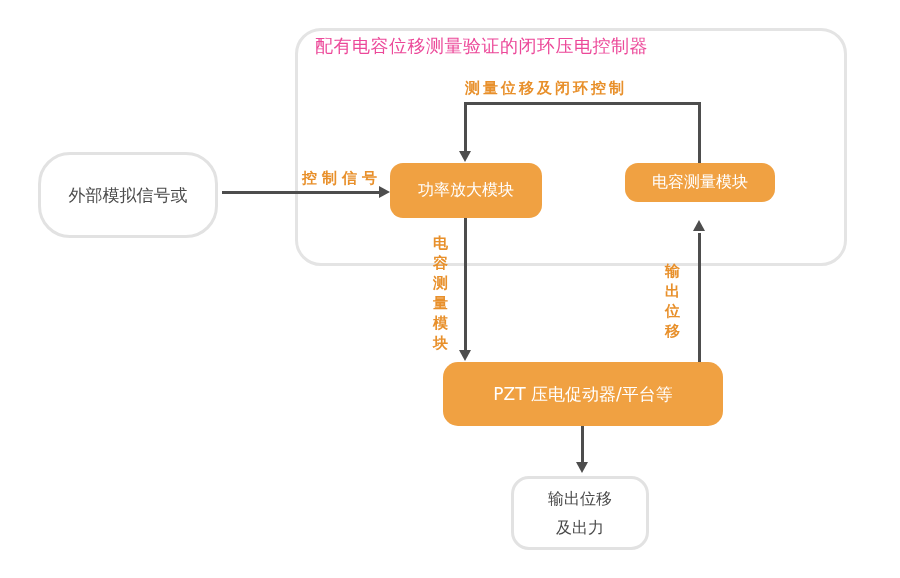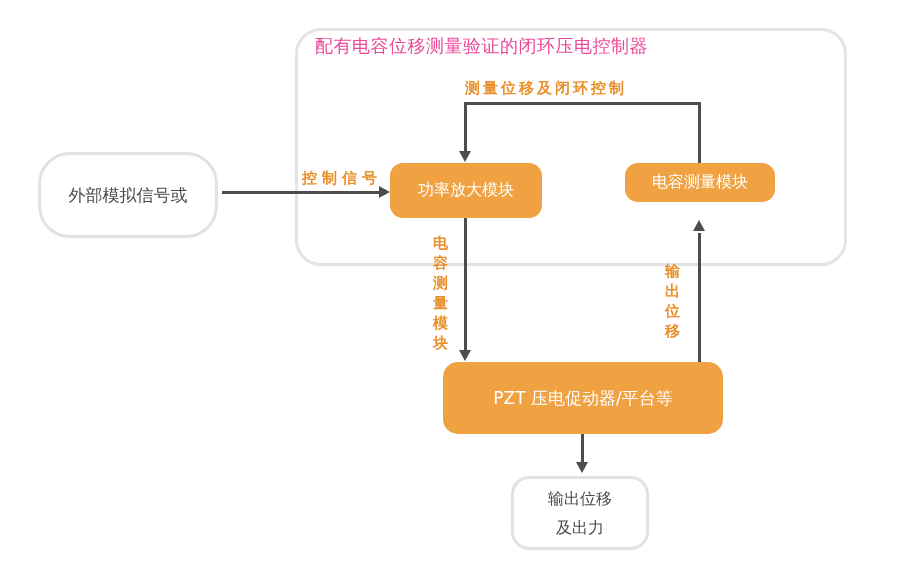--- a/index.html
+++ b/index.html
@@ -23,21 +23,21 @@
     align-items:center;color:#4A4A4A;text-align:center;
   }
   .node-orange{
     position:absolute;background:#F0A142;border-radius:13px;box-sizing:border-box;
     display:flex;justify-content:center;align-items:center;color:#ffffff;text-align:center;
     white-space:nowrap;
   }
   .ext-box{left:38px;top:152px;width:180px;height:86px;font-size:17px;line-height:33px;}
   .amp-box{left:390px;top:163px;width:152px;height:55px;font-size:16px;}
   .cap-box{left:625px;top:163px;width:150px;height:39px;font-size:16px;}
-  .pzt-box{left:443px;top:362px;width:280px;height:72px;font-size:17px;border-radius:15px;}
+  .pzt-box{left:443px;top:362px;width:280px;height:64px;font-size:17px;border-radius:15px;}
   .out-box{left:511px;top:476px;width:138px;height:74px;font-size:16px;line-height:29px;border-radius:18px;}
   
   .line{position:absolute;background:#4D4D4D;}
   .fb-top{left:464px;top:102px;width:237px;height:3px;}
   .fb-left{left:464px;top:102px;width:3px;height:49px;}
   .fb-right{left:698px;top:102px;width:3px;height:61px;}
   .ctl-line{left:222px;top:191px;width:158px;height:3px;}
   .drv-line{left:464px;top:218px;width:3px;height:133px;}
   .dsp-line{left:698px;top:233px;width:3px;height:129px;}
   .out-line{left:581px;top:422px;width:3px;height:41px;}

